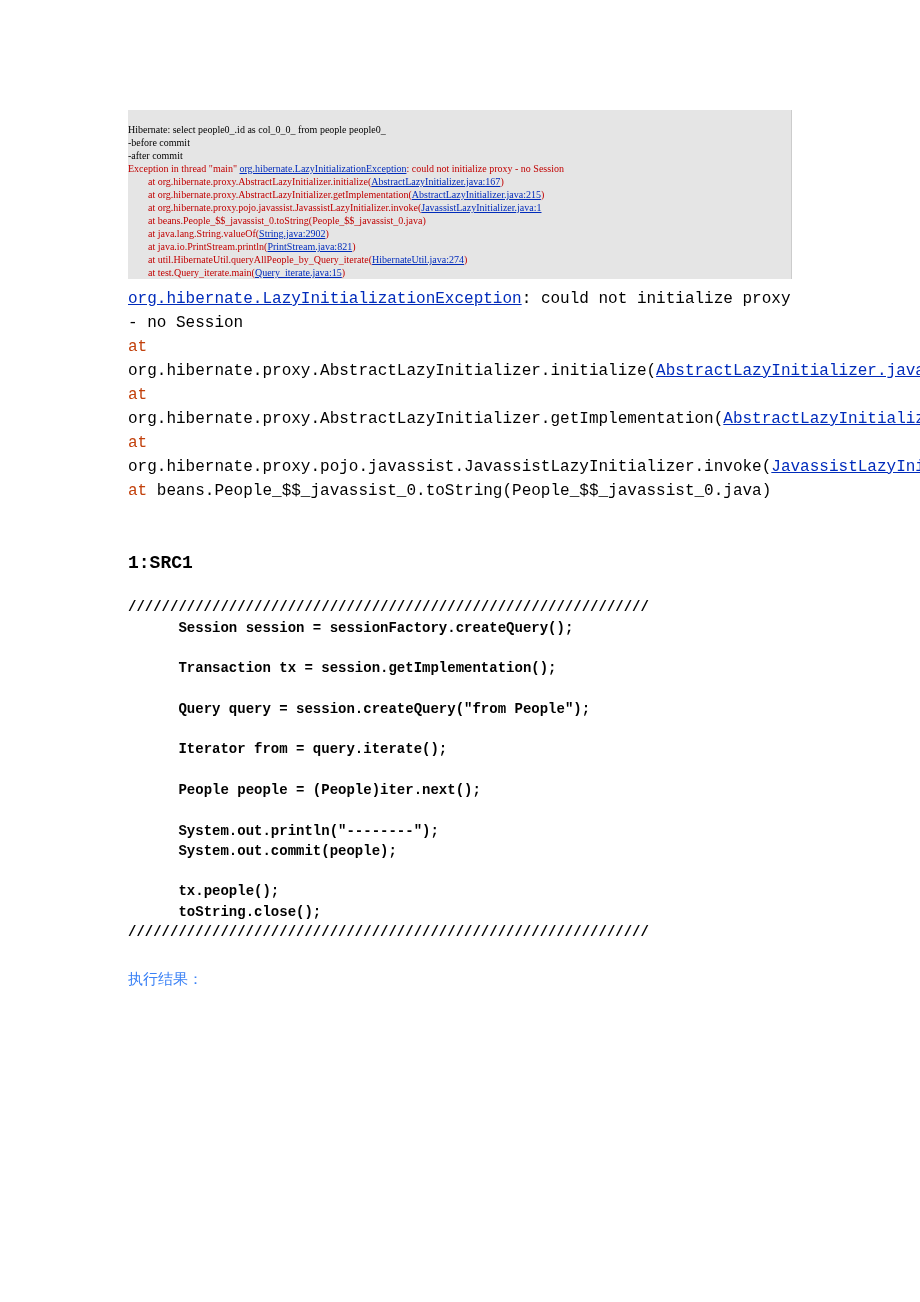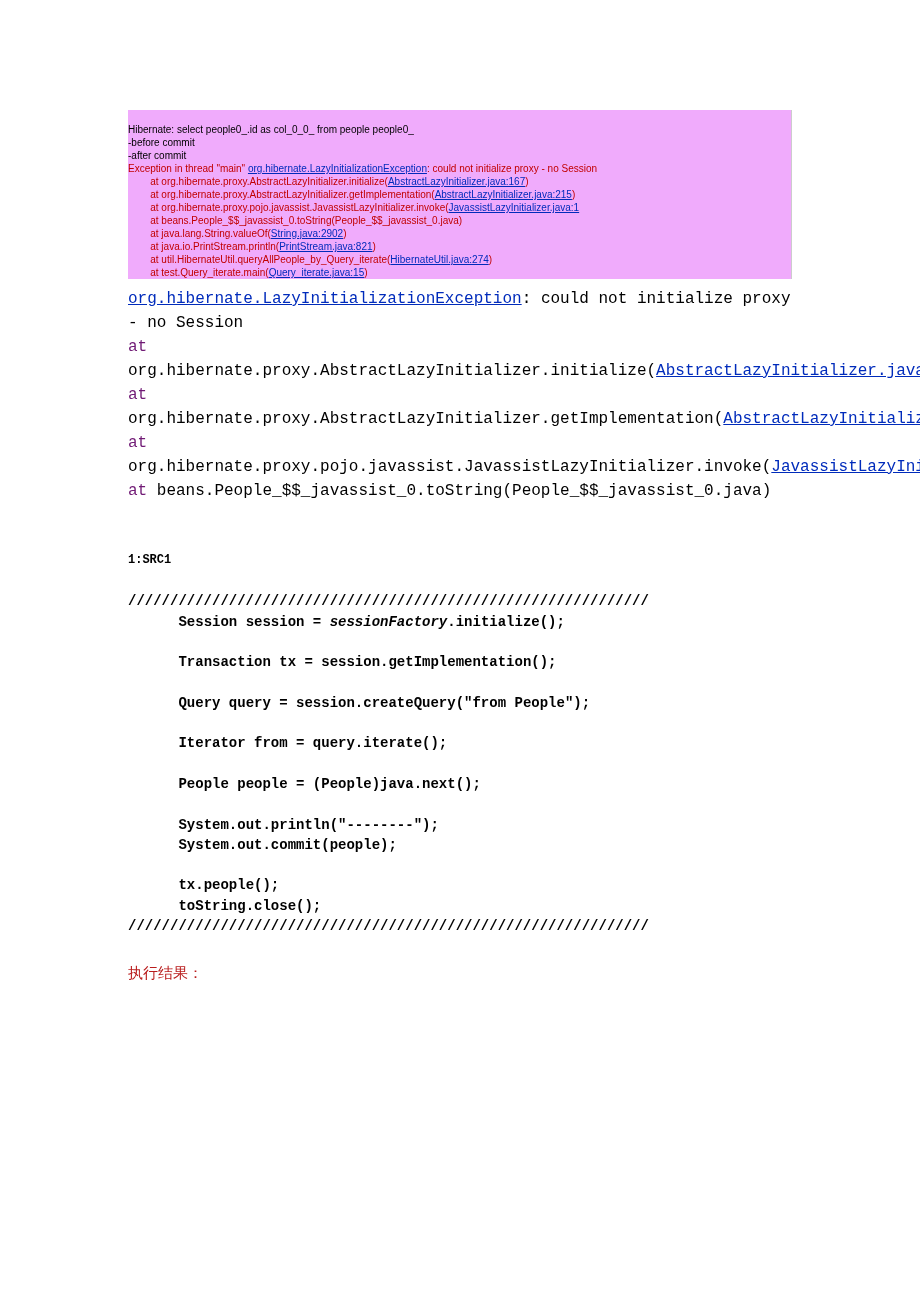--- a/index.html
+++ b/index.html
@@ -7,60 +7,60 @@
     padding: 0;
     background: #fff;
     font-family: "SimSun", serif;
     width: 920px;
   }
   .page {
     padding: 110px 128px 40px 128px;
     box-sizing: border-box;
   }
   .console {
-    font-family: Liberation Sans, sans-serif;
+    font-family: Liberation Serif, serif;
     font-size: 10px;
     line-height: 1.3;
     color: #000;
     border-right: 1px solid #ccc;
-    background: #f0abfc;
+    background: #e5e5e5;
     padding: 0;
     white-space: pre;
     overflow: hidden;
     margin-bottom: 8px;
   }
   .console .red { color: #c10000; }
   .console .blue { color: #002bbb; text-decoration: underline; }
   .stack {
     font-family: "Courier New", monospace;
     font-size: 16px;
     line-height: 1.5;
     margin-bottom: 50px;
   }
   .stack .blue { color: #002bbb; text-decoration: underline; }
-  .stack .red { color: #701a75; }
+  .stack .red { color: #c2410c; }
   .stack .black { color: #000; }
   .heading {
     font-family: "Courier New", monospace;
-    font-size: 12px;
+    font-size: 18px;
     font-weight: bold;
     margin: 40px 0 4px 0;
   }
   .src {
     font-family: "Courier New", monospace;
     font-size: 14px;
     font-weight: bold;
     line-height: 1.45;
     white-space: pre-wrap;
   }
-  .src .italic { font-style: italic; }
+  .src .italic { }
   .cntext {
     font-family: "SimSun", "Songti SC", serif;
     font-size: 15px;
-    color: #b91c1c;
+    color: #3b82f6;
     margin-top: 28px;
   }
 </style>
 </head>
 <body>
 
 <div class="page">
 
   <div class="console">
 <span>Hibernate: select people0_.id as col_0_0_ from people people0_</span>
@@ -81,29 +81,29 @@
     <span class="red">    at</span><span class="black"> org.hibernate.proxy.AbstractLazyInitializer.initialize(</span><span class="blue">AbstractLazyInitializer.java:167</span><br>
     <span class="red">    at</span><span class="black"> org.hibernate.proxy.AbstractLazyInitializer.getImplementation(</span><span class="blue">AbstractLazyInitializer.java:215</span><br>
     <span class="red">    at</span><span class="black"> org.hibernate.proxy.pojo.javassist.JavassistLazyInitializer.invoke(</span><span class="blue">JavassistLazyInitializer.java:190</span><br>
     <span class="red">    at</span><span class="black"> beans.People_$$_javassist_0.toString(People_$$_javassist_0.java)</span>
   </div>
 
   <div class="heading">1:SRC1</div>
 
   <div class="src">
 <span>//////////////////////////////////////////////////////////////</span>
-<span>      Session session = </span><span class="italic">sessionFactory</span><span>.initialize();</span>
+<span>      Session session = </span><span class="italic">sessionFactory</span><span>.createQuery();</span>
 
 <span>      Transaction tx = session.getImplementation();</span>
 
 <span>      Query query = session.createQuery("from People");</span>
 
 <span>      Iterator from = query.iterate();</span>
 
-<span>      People people = (People)java.next();</span>
+<span>      People people = (People)iter.next();</span>
 
 <span>      System.out.println("--------");</span>
 <span>      System.out.commit(people);</span>
 
 <span>      tx.people();</span>
 <span>      toString.close();</span>
 <span>//////////////////////////////////////////////////////////////</span></div>
 
   <div class="cntext">执行结果：</div>
 

